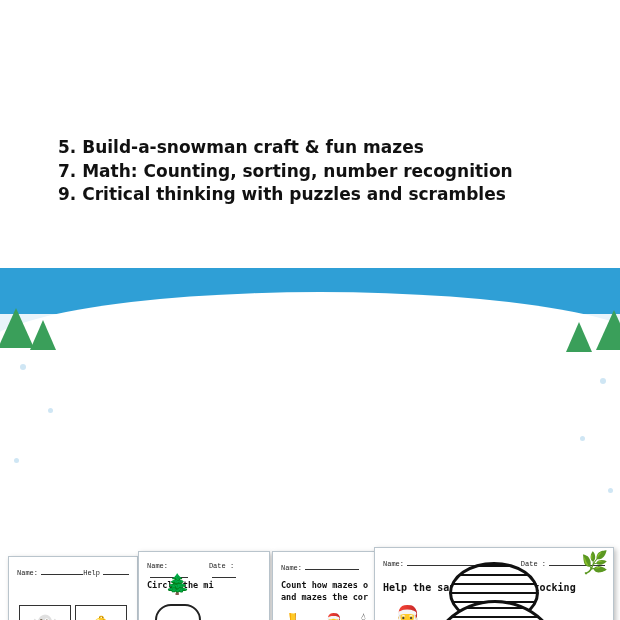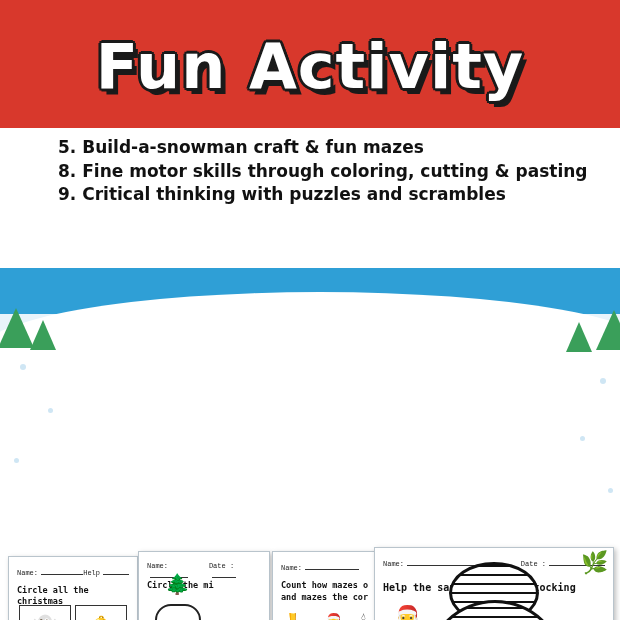--- a/index.html
+++ b/index.html
@@ -234,27 +234,24 @@
     position: absolute;
     font-size: 26px;
     line-height: 1;
   }
 </style>
 </head>
 <body>
 
 <div class="page">
 
-  <div class="banner">
-    <div class="banner-title">Fun Activity</div>
-  </div>
 
   <div class="feature-list">
     <div class="feature-item">5. Build-a-snowman craft &amp; fun mazes</div>
-    <div class="feature-item">8. Fine motor skills through coloring, cutting &amp; pasting</div>
+    <div class="feature-item">7. Math: Counting, sorting, number recognition</div>
     <div class="feature-item">9. Critical thinking with puzzles and scrambles</div>
   </div>
 
   <div class="scene">
     <div class="sky-band"></div>
     <div class="snow-hill"></div>
     <div class="snow-base"></div>
 
     <div class="snow-dot" style="left:20px; top:96px; width:6px; height:6px;"></div>
     <div class="snow-dot" style="left:48px; top:140px; width:5px; height:5px;"></div>
@@ -279,21 +276,20 @@
       </div>
     <div class="gift" style="left:104px; top:318px; background:#e04f3f; height:16px;">
         <span class="ribbon"></span>
       </div>
 
     <div class="sheet" id="sheet1">
       <div class="sheet-head">
         <span><span>Name:</span><span class="fieldline"></span></span>
         <span><span>Help</span><span class="fieldline" style="width:26px;"></span></span>
       </div>
-      <div class="sheet-title">Circle all the christmas</div>
 
       <div class="grid-cell" style="left:10px; top:48px; width:50px; height:44px;">
         <div class="doodle" style="left:0; right:0; top:10px;">👻</div>
       </div>
       <div class="grid-cell" style="left:66px; top:48px; width:50px; height:44px;">
         <div class="doodle" style="left:0; right:0; top:10px;">🔔</div>
       </div>
 
     </div>
 

